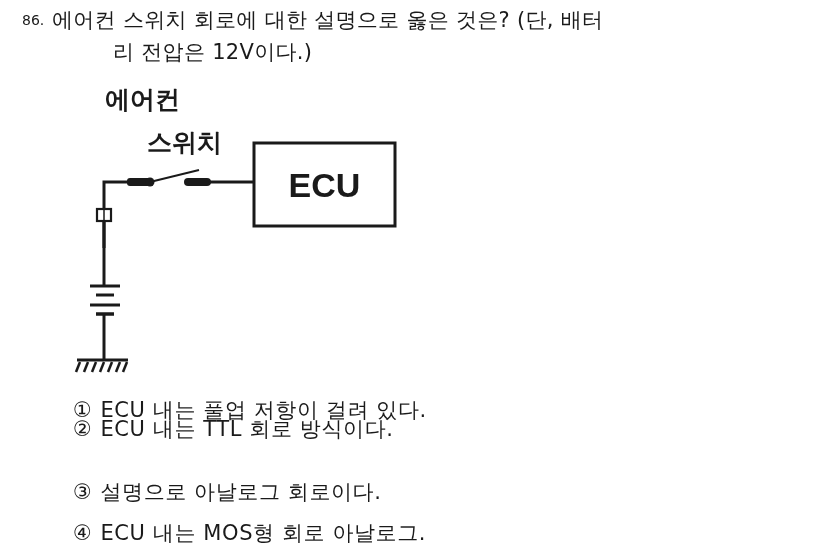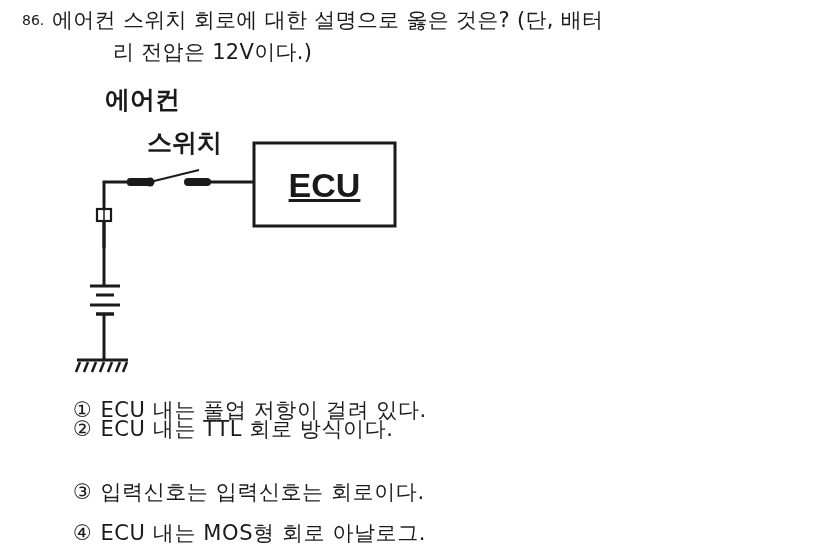--- a/index.html
+++ b/index.html
@@ -4,21 +4,21 @@
 <style>
   html, body { margin:0; padding:0; background:#ffffff; }
   body { width:826px; height:549px; position:relative; overflow:hidden;
          font-family:"DejaVu Sans", "Liberation Sans", sans-serif; color:#1a1a1a; }
   .q-line { position:absolute; font-size:21px; line-height:24px; white-space:nowrap; letter-spacing:0.3px; }
   .q-num { position:absolute; left:22px; top:8px; font-size:14px; line-height:24px; }
   .q-l1 { left:52px; top:8px; }
   .q-l2 { left:70px; top:40px;margin-left:43px; }
   .diagram { position:absolute; left:0; top:0; }
   .label { position:absolute; font-size:25px; font-weight:bold; line-height:28px; white-space:nowrap; color:#1a1a1a; }
-  .ecu-text { position:absolute; font-family:"Liberation Sans", sans-serif; font-weight:bold; font-size:34px; line-height:40px; text-align:center; width:141px; left:254px; top:165px;text-decoration:underline; }
+  .ecu-text { position:absolute; font-family:"Liberation Sans", sans-serif; font-weight:bold; font-size:34px; line-height:40px; text-align:center; width:141px; left:254px; top:165px; }
   .option { position:absolute; left:73px; font-size:21px; line-height:26px; white-space:nowrap; letter-spacing:0.6px;text-align:center; }
   .opt-mark { display:inline-block; margin-right:8px; }
 </style>
 </head>
 <body>
 
 <div class="q-num">86.</div>
 <div class="q-line q-l1">에어컨 스위치 회로에 대한 설명으로 옳은 것은? (단, 배터</div>
 <div class="q-line q-l2">리 전압은 12V이다.)</div>
 
@@ -72,17 +72,17 @@
   <div class="ecu-text">ECU</div>
 </div>
 
 <div class="option" style="top:397px;">
   <span class="opt-mark">①</span><span>ECU 내는 풀업 저항이 걸려 있다.</span>
 </div>
 <div class="option" style="top:416px;">
   <span class="opt-mark">②</span><span>ECU 내는 TTL 회로 방식이다.</span>
 </div>
 <div class="option" style="top:479px;">
-  <span class="opt-mark">③</span><span>입력신호는 입력신호는 회로이다.</span>
+  <span class="opt-mark">③</span><span>설명으로 아날로그 회로이다.</span>
 </div>
 <div class="option" style="top:520px;">
   <span class="opt-mark">④</span><span>ECU 내는 MOS형 회로 아날로그.</span>
 </div>
 
 </body></html>

